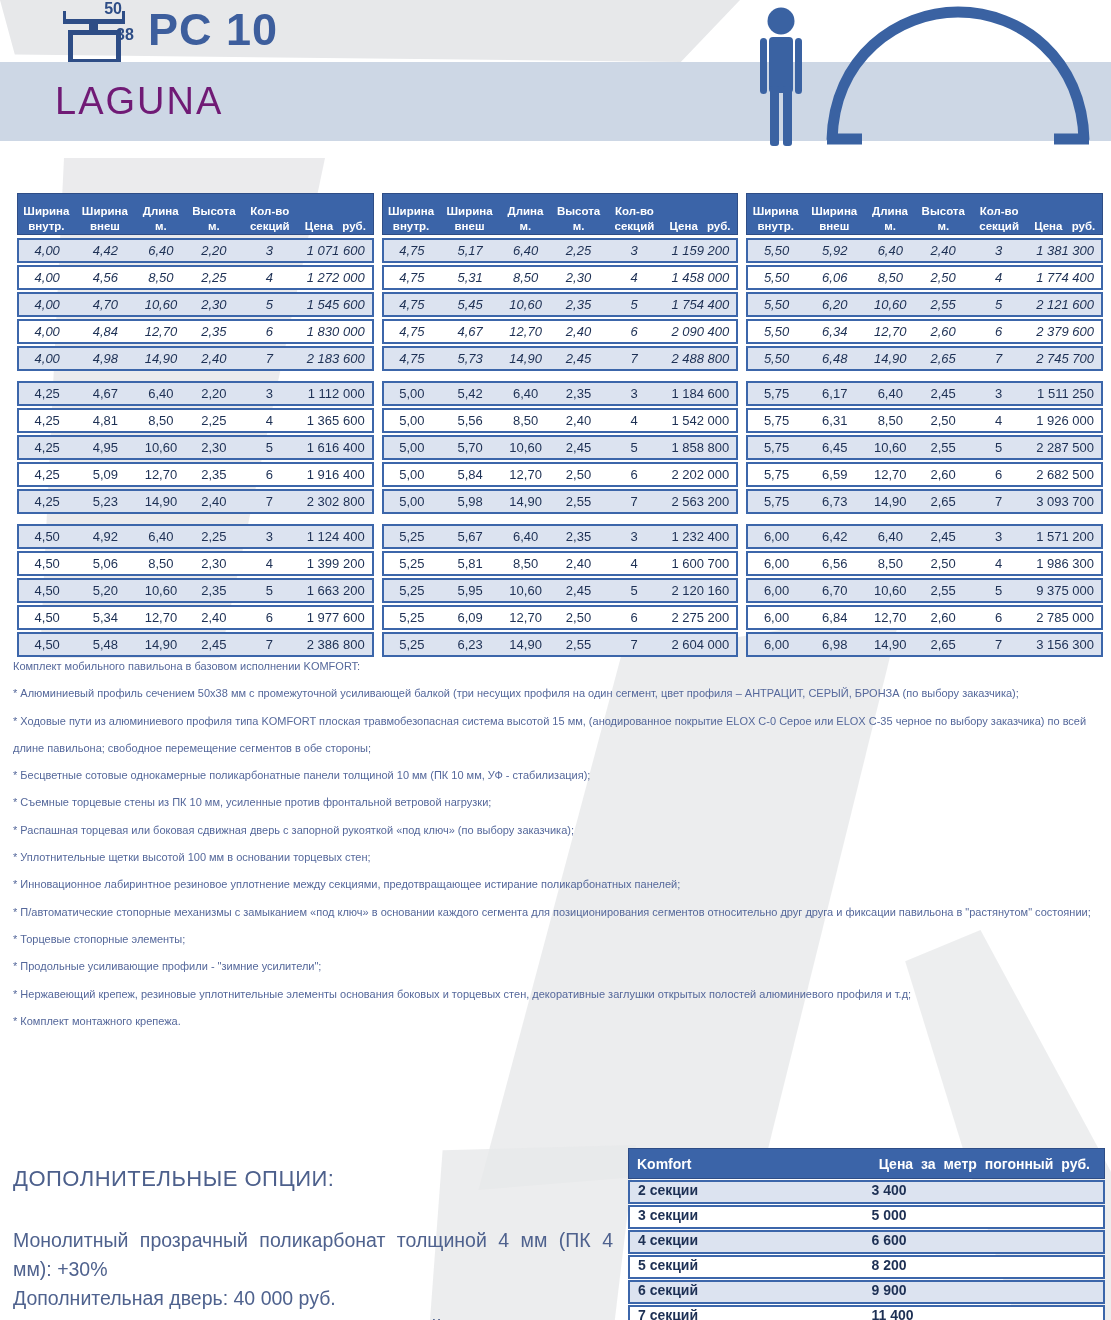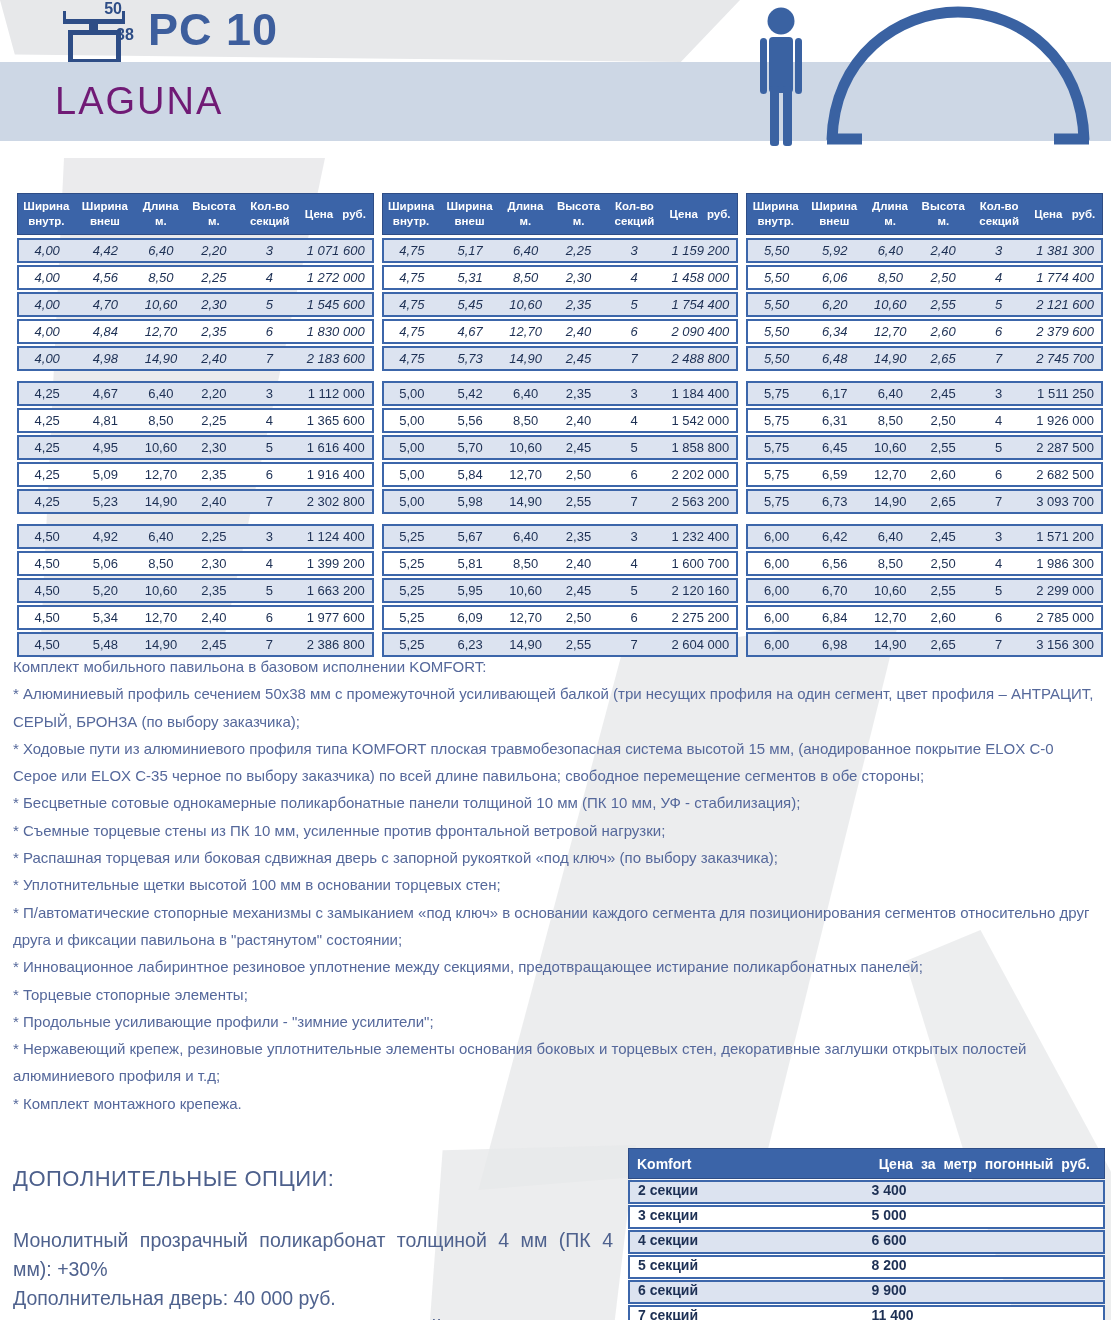--- a/index.html
+++ b/index.html
@@ -28,39 +28,39 @@
   .product-code{position:absolute;left:148px;top:4px;margin:0;font-size:45px;font-weight:600;
      letter-spacing:1px;color:#3d5e9d;}
   .banner{position:absolute;left:0;top:62px;width:100%;height:79px;background:#cdd7e5;}
   .banner .series{position:absolute;left:55px;top:18px;font-size:38px;letter-spacing:2px;
      font-weight:500;color:#701a75;}
   .person-svg{position:absolute;left:752px;top:6px;z-index:4;}
   .arch-svg{position:absolute;left:810px;top:2px;z-index:4;}
   
   .tables{position:absolute;left:17px;top:193px;width:1086px;display:flex;gap:8px;z-index:2;}
   .ptable{flex:1 1 0;}
-  .hrow{display:flex;align-items:center;background:#3b64a8;border:1px solid #2e4d86;height:40px;}
+  .hrow{display:flex;align-items:flex-end;background:#3b64a8;border:1px solid #2e4d86;height:40px;}
   .hcell{color:#ffffff;font-size:11.5px;font-weight:700;text-align:center;line-height:1.3;}
   .block{margin-top:10px;}
   .hrow + .block{margin-top:3px;font-style:italic;}
   .trow{display:flex;align-items:center;height:21px;border:2px solid #3c66aa;margin-top:2px;background:#fff;}
   .block .trow:first-child{margin-top:0;}
   .block .trow:nth-child(odd){background:#dce3f0;}
   .tcell{font-size:13px;color:#1d3054;text-align:center;}
   .hcell:nth-child(1),.tcell:nth-child(1){flex:0 0 16%;}
   .hcell:nth-child(2),.tcell:nth-child(2){flex:0 0 17%;}
   .hcell:nth-child(3),.tcell:nth-child(3){flex:0 0 14.5%;}
   .hcell:nth-child(4),.tcell:nth-child(4){flex:0 0 15.5%;}
   .hcell:nth-child(5),.tcell:nth-child(5){flex:0 0 16%;}
   .hcell:nth-child(6),.tcell:nth-child(6){flex:0 0 21%;box-sizing:border-box;}
   .tcell:nth-child(6){text-align:right;padding-right:7px;}
   .hcell:nth-child(6){word-spacing:6px;}
   
   .specs{position:absolute;left:13px;top:653px;width:1086px;z-index:2;}
-  .specs p{margin:0;font-size:15px;line-height:27.3px;color:#54679а;}
+  .specs p{margin:0;font-size:11px;line-height:27.3px;color:#54679а;}
   .specs p{color:#55689b;}
   
   .options{position:absolute;left:13px;top:1158px;width:600px;z-index:2;}
   .options h2{margin:8px 0 34px 0;font-size:22px;font-weight:500;letter-spacing:.5px;color:#4d608c;}
   .options p{margin:0;font-size:19.5px;line-height:29px;text-align:justify;color:#4f628e;}
   
   .komfort{position:absolute;left:628px;top:1148px;width:477px;z-index:2;}
   .khrow{display:flex;align-items:center;background:#3b64a8;border:1px solid #2e4d86;height:29px;}
   .khcell{color:#fff;font-size:14px;font-weight:700;box-sizing:border-box;}
   .khcell:nth-child(1){flex:0 0 50%;padding-left:8px;}
@@ -299,21 +299,21 @@
             <span class="tcell">2 488 800</span>
           </div>
         </div>
         <div class="block">
           <div class="trow">
             <span class="tcell">5,00</span>
             <span class="tcell">5,42</span>
             <span class="tcell">6,40</span>
             <span class="tcell">2,35</span>
             <span class="tcell">3</span>
-            <span class="tcell">1 184 400</span>
+            <span class="tcell">1 184 600</span>
           </div>
           <div class="trow">
             <span class="tcell">5,00</span>
             <span class="tcell">5,56</span>
             <span class="tcell">8,50</span>
             <span class="tcell">2,40</span>
             <span class="tcell">4</span>
             <span class="tcell">1 542 000</span>
           </div>
           <div class="trow">
@@ -493,21 +493,21 @@
             <span class="tcell">2,50</span>
             <span class="tcell">4</span>
             <span class="tcell">1 986 300</span>
           </div>
           <div class="trow">
             <span class="tcell">6,00</span>
             <span class="tcell">6,70</span>
             <span class="tcell">10,60</span>
             <span class="tcell">2,55</span>
             <span class="tcell">5</span>
-            <span class="tcell">2 299 000</span>
+            <span class="tcell">9 375 000</span>
           </div>
           <div class="trow">
             <span class="tcell">6,00</span>
             <span class="tcell">6,84</span>
             <span class="tcell">12,70</span>
             <span class="tcell">2,60</span>
             <span class="tcell">6</span>
             <span class="tcell">2 785 000</span>
           </div>
           <div class="trow">
@@ -524,22 +524,22 @@
 
   <section class="specs">
     <p>Комплект мобильного павильона в базовом исполнении KOMFORT:</p>
     <div id="spec-items">
         <p class="">*  Алюминиевый профиль сечением 50х38 мм с промежуточной усиливающей балкой (три несущих профиля на один сегмент, цвет профиля – АНТРАЦИТ, СЕРЫЙ, БРОНЗА (по выбору заказчика);</p>
         <p class="">* Ходовые пути из алюминиевого профиля типа KOMFORT плоская травмобезопасная система высотой 15 мм, (анодированное покрытие ELOX C-0 Серое или ELOX C-35 черное по выбору заказчика) по всей длине павильона; свободное перемещение сегментов в обе стороны;</p>
         <p class="">* Бесцветные сотовые однокамерные поликарбонатные панели толщиной 10 мм (ПК 10 мм, УФ - стабилизация);</p>
         <p class="">* Съемные торцевые стены из ПК 10 мм, усиленные против фронтальной ветровой нагрузки;</p>
         <p class="">* Распашная торцевая или боковая сдвижная дверь с запорной рукояткой «под ключ» (по выбору заказчика);</p>
         <p class="">* Уплотнительные щетки высотой 100 мм в основании торцевых стен;</p>
+        <p class="">* Инновационное лабиринтное резиновое уплотнение между секциями, предотвращающее истирание поликарбонатных панелей;</p>
         <p class="">* П/автоматические стопорные механизмы с замыканием «под ключ» в основании каждого сегмента для позиционирования сегментов относительно друг  друга и фиксации павильона в "растянутом" состоянии;</p>
-        <p class="">* Инновационное лабиринтное резиновое уплотнение между секциями, предотвращающее истирание поликарбонатных панелей;</p>
         <p class="">* Торцевые стопорные элементы;</p>
         <p class="">* Продольные усиливающие профили - "зимние усилители";</p>
         <p class="">* Нержавеющий крепеж, резиновые уплотнительные элементы основания боковых и торцевых стен, декоративные заглушки открытых полостей алюминиевого профиля и т.д;</p>
         <p class="">* Комплект монтажного крепежа.</p>
       </div>
   </section>
 
   <section class="options">
     <h2>ДОПОЛНИТЕЛЬНЫЕ ОПЦИИ:</h2>
     <div id="option-lines">

